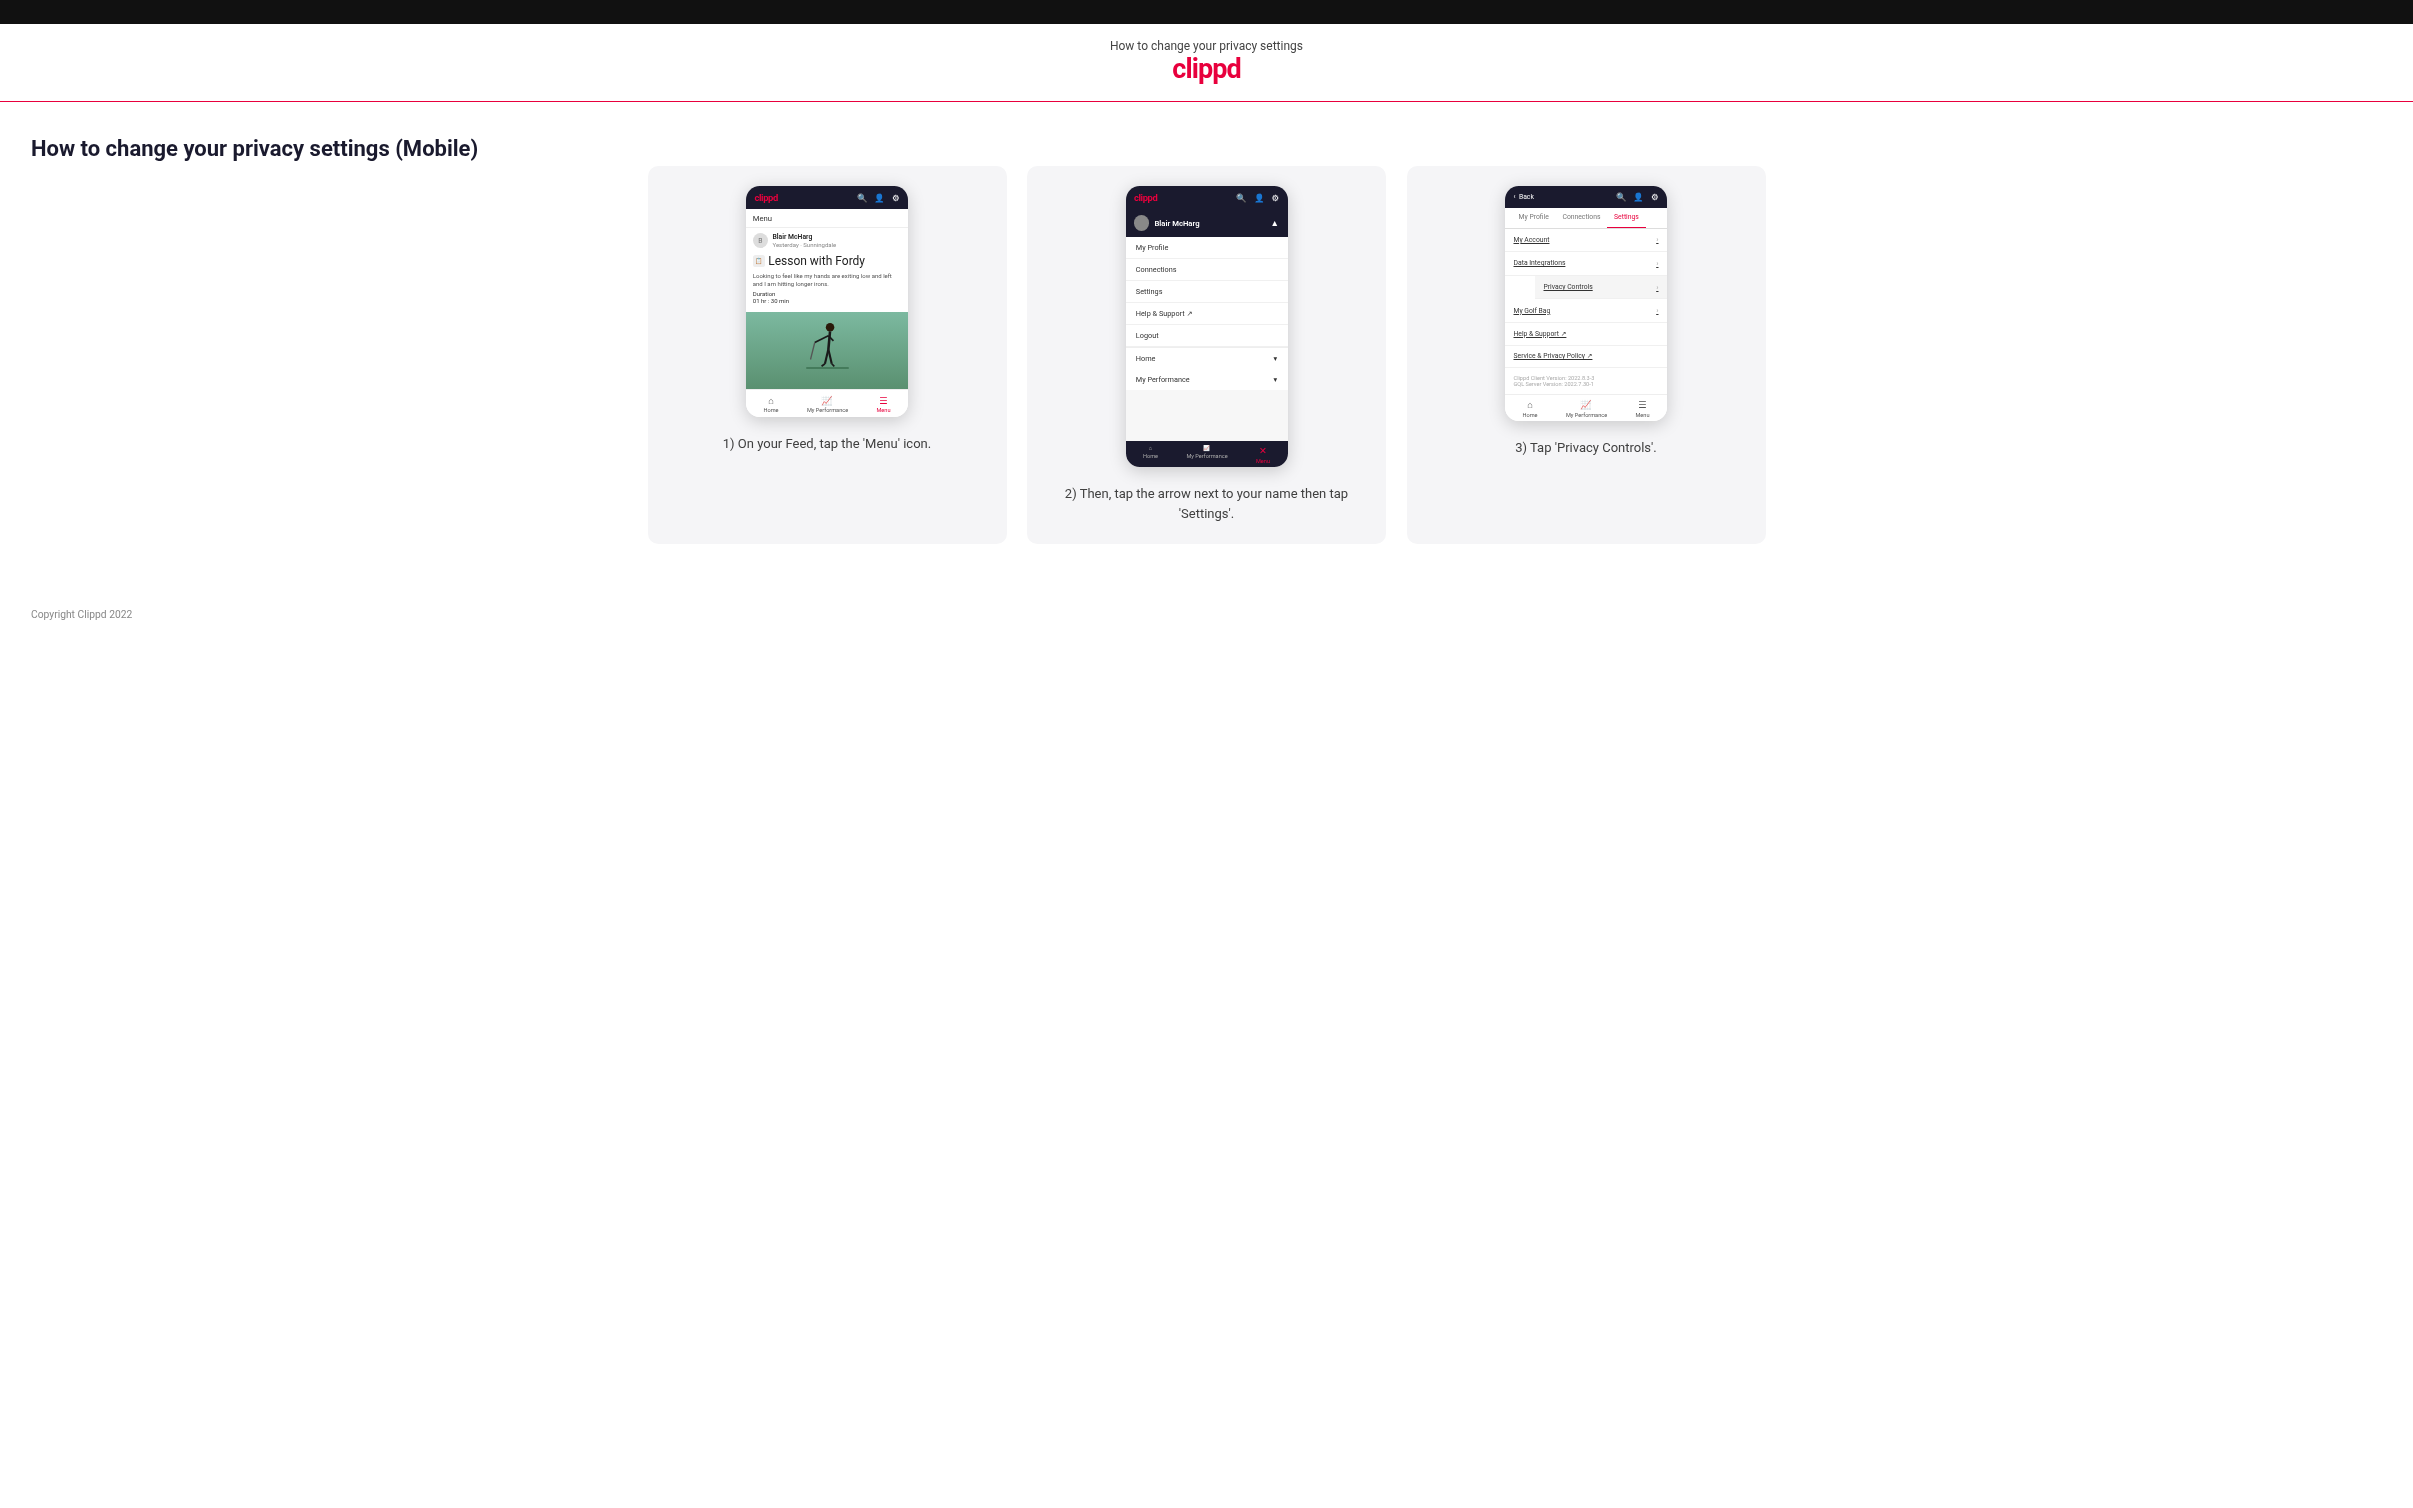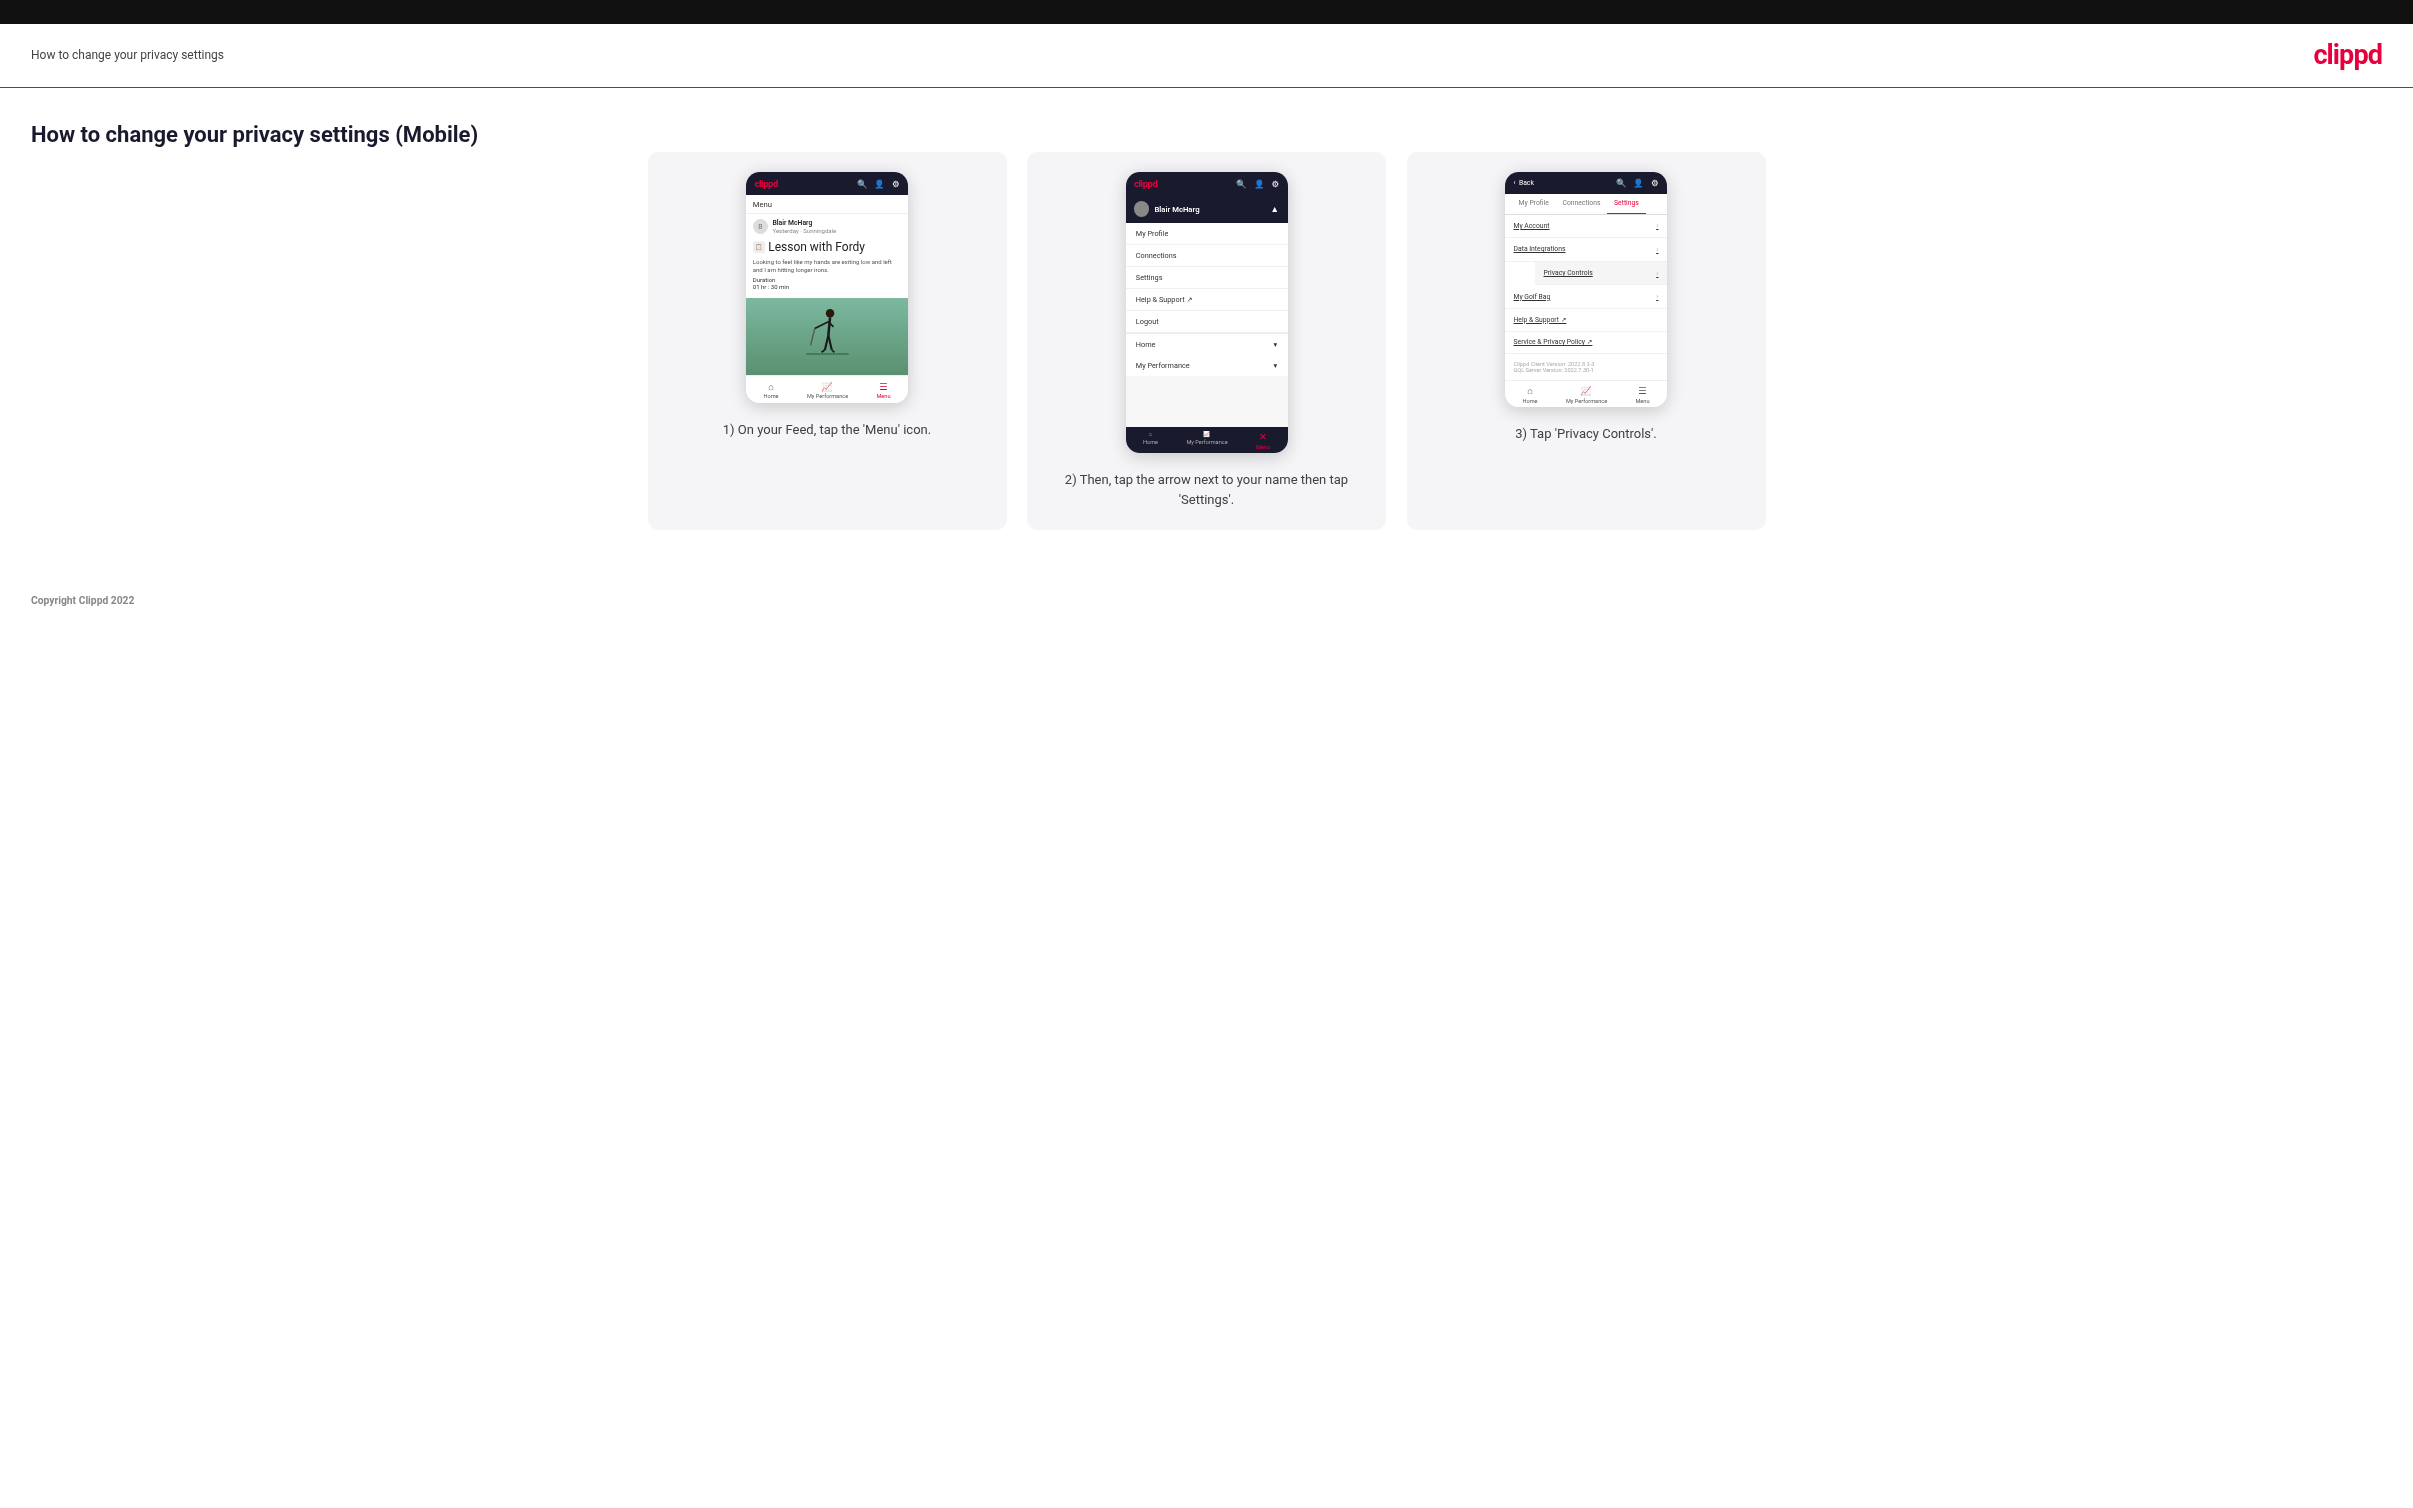--- a/index.html
+++ b/index.html
@@ -13,23 +13,24 @@
     .top-bar {
       background: #111;
       height: 24px;
       width: 100%;
     }
 
     
     .header {
       display: flex;
       align-items: center;
-      justify-content: space-between;
+      justify-content: center;
       padding: 15.4px 31px;
       border-bottom: 1.7px solid #e8003d;
+      flex-direction: column;
     }
     .header-title {
       font-size: 12px;
       color: #444;
     }
     .logo {
       font-size: 27px;
       font-weight: 700;
       color: #e8003d;
       letter-spacing: -0.9px;
@@ -347,21 +348,20 @@
       color: #404040;
       text-align: center;
       line-height: 1.5;
     }
 
     
     .footer {
       padding: 13.7px 31px;
       font-size: 10.3px;
       color: #888;
-      font-weight: bold;
     }
 
     
     .golfer-svg {
       width: 43px;
       height: 68px;
     }
   </style>
 </head>
 <body>

